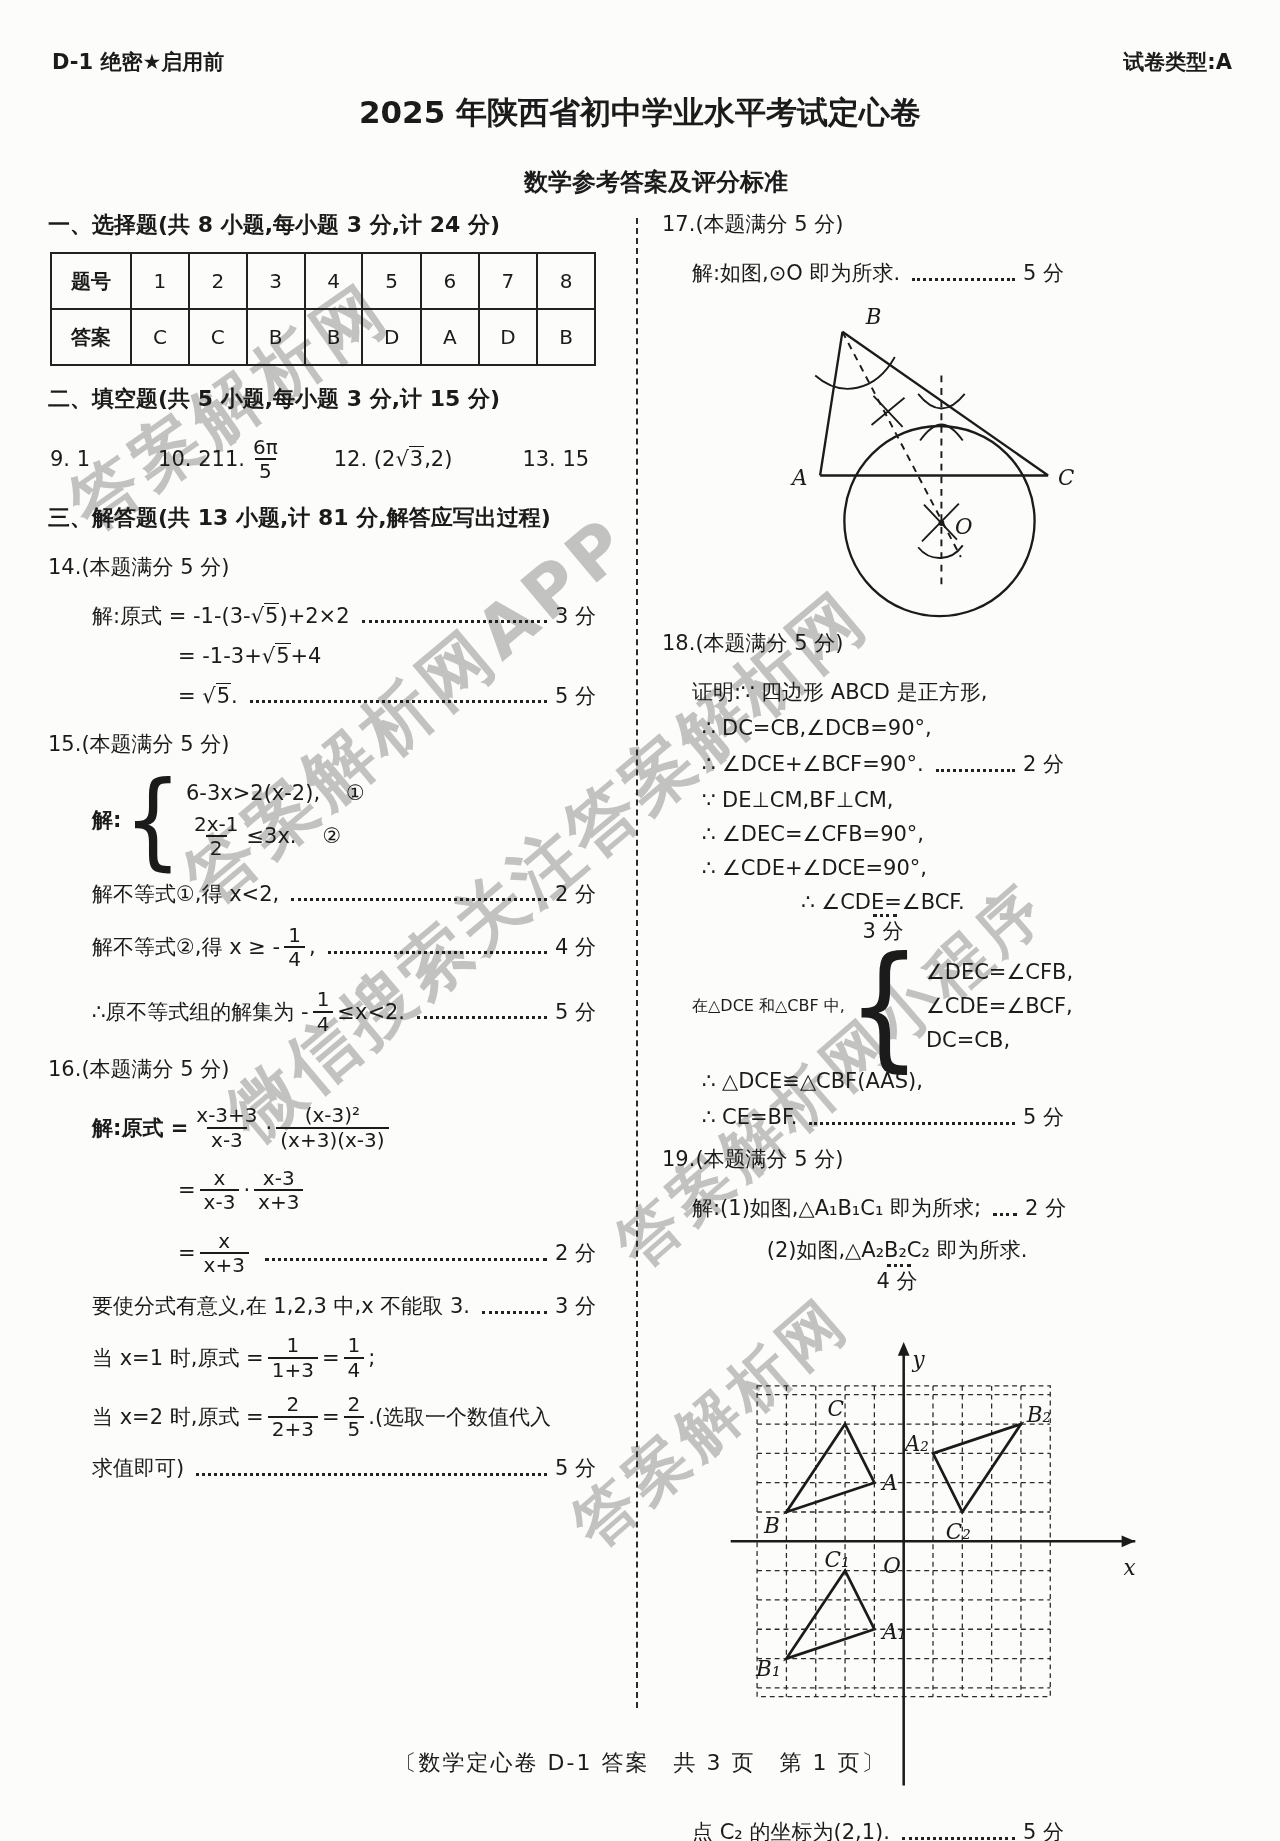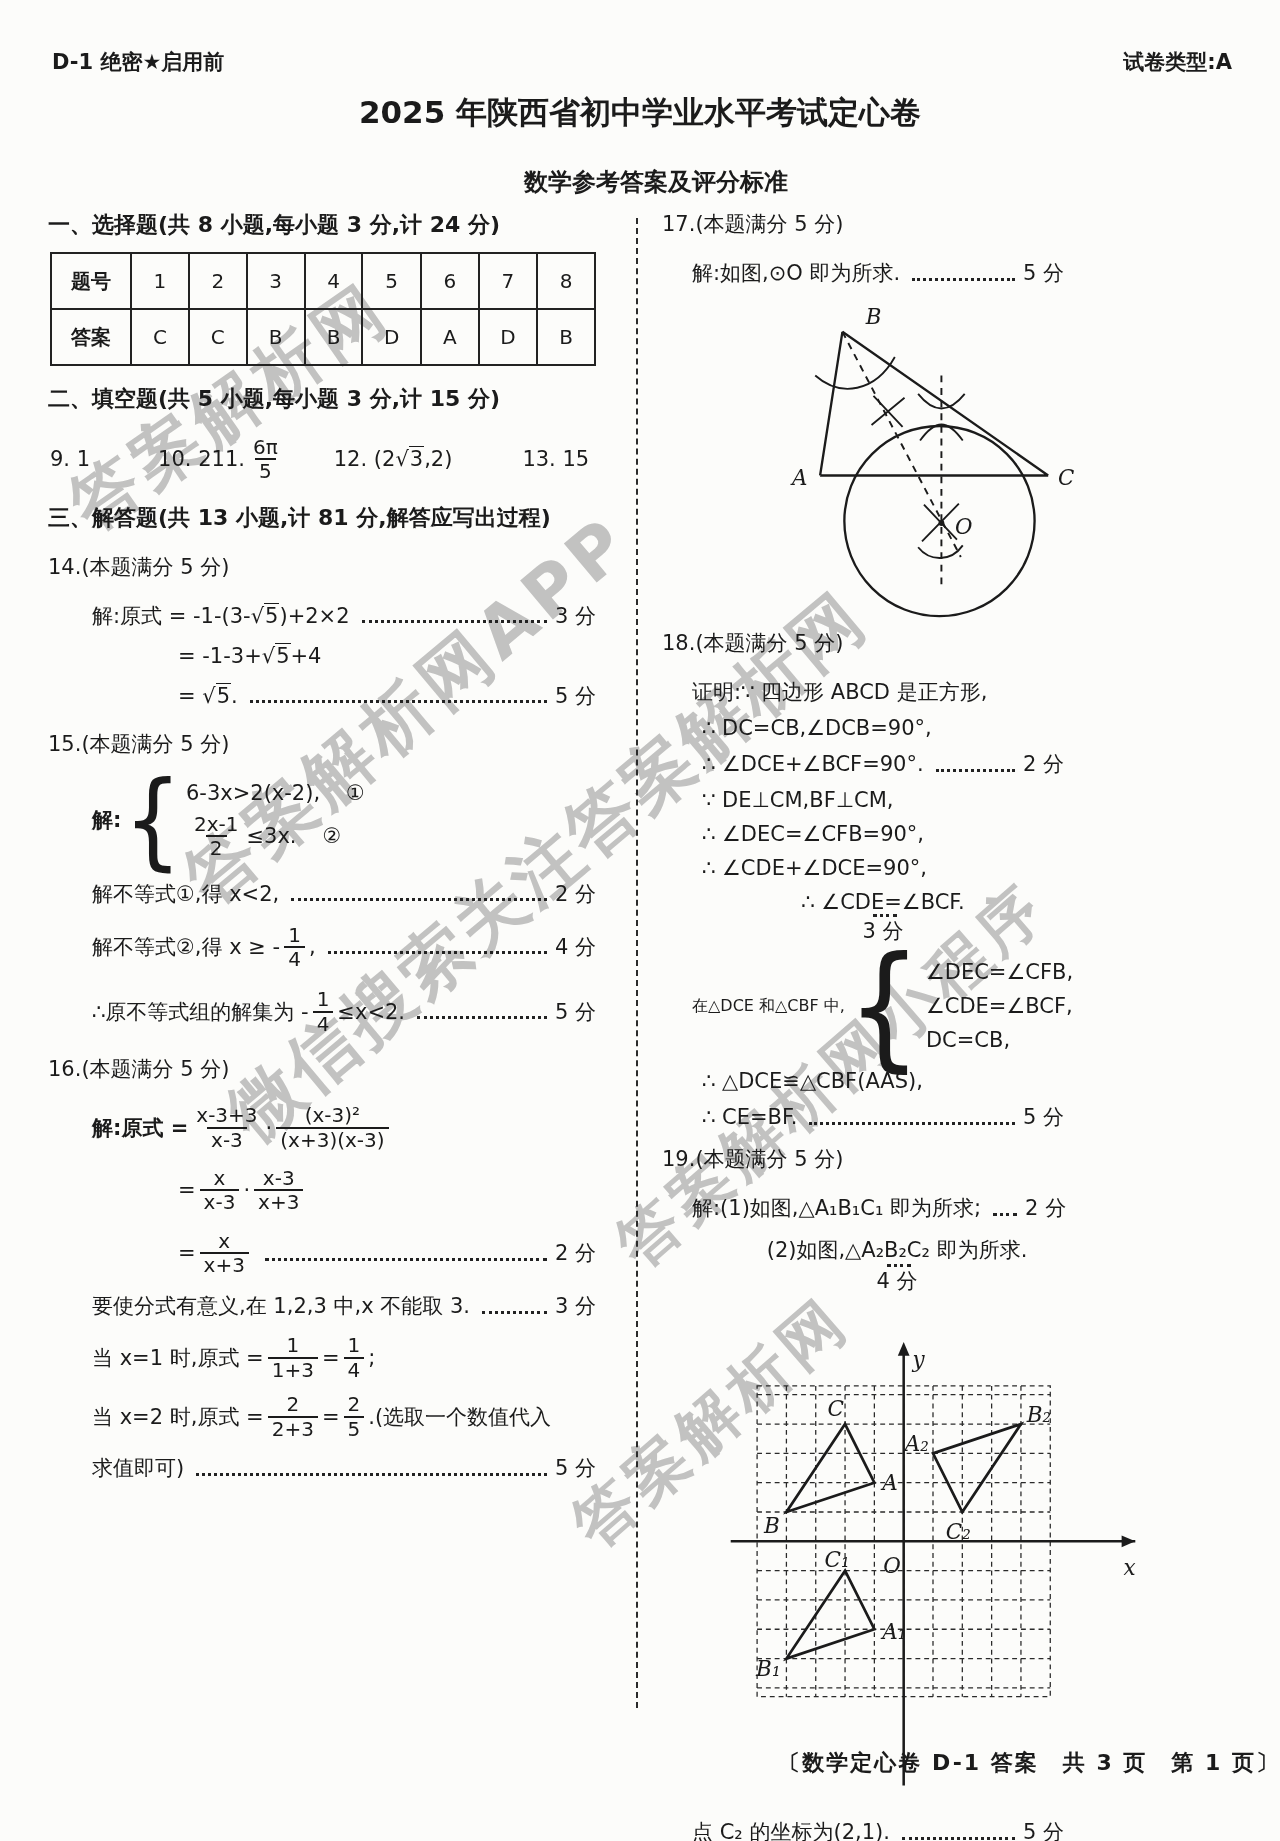--- a/index.html
+++ b/index.html
@@ -33,22 +33,22 @@
   .rv{border-top:1.8px solid #1b1b1b;padding:0 1px;}
   .q-title{font-size:21px;margin-top:20px;}
   .indent1{margin-left:44px;}
   .indent2{margin-left:130px;}
   .sysrow{display:flex;align-items:center;margin-top:12px;}
   .brace{font-weight:400;line-height:.9;transform:scaleY(1.15);margin:0 4px 0 2px;}
   .syscol{display:flex;flex-direction:column;gap:8px;font-size:21px;}
   .sysline{display:flex;align-items:center;}
   .tag{margin-left:26px;}
   .figwrap{position:relative;}
-  .footer{position:absolute;left:0;top:1748px;width:100%;text-align:right;
-          font-size:22px;font-weight:bold;letter-spacing:2px;z-index:2;}
+  .footer{position:absolute;left:0;top:1748px;width:100%;text-align:center;
+          font-size:22px;font-weight:normal;letter-spacing:2px;z-index:2;}
   svg text{font-family:"DejaVu Serif","Liberation Serif",serif;font-style:italic;font-size:22px;fill:#1b1b1b;}
 </style>
 </head>
 <body>
 
 <div class="page">
 
   <span class="wm" style="left:78px;top:468px;font-size:68px;transform:rotate(-35deg);">答案解析网</span>
   <span class="wm" style="left:196px;top:842px;font-size:70px;transform:rotate(-40deg);">答案解析网APP</span>
   <span class="wm" style="left:240px;top:1078px;font-size:70px;transform:rotate(-40deg);letter-spacing:3px;">微信搜索关注答案解析网</span>

